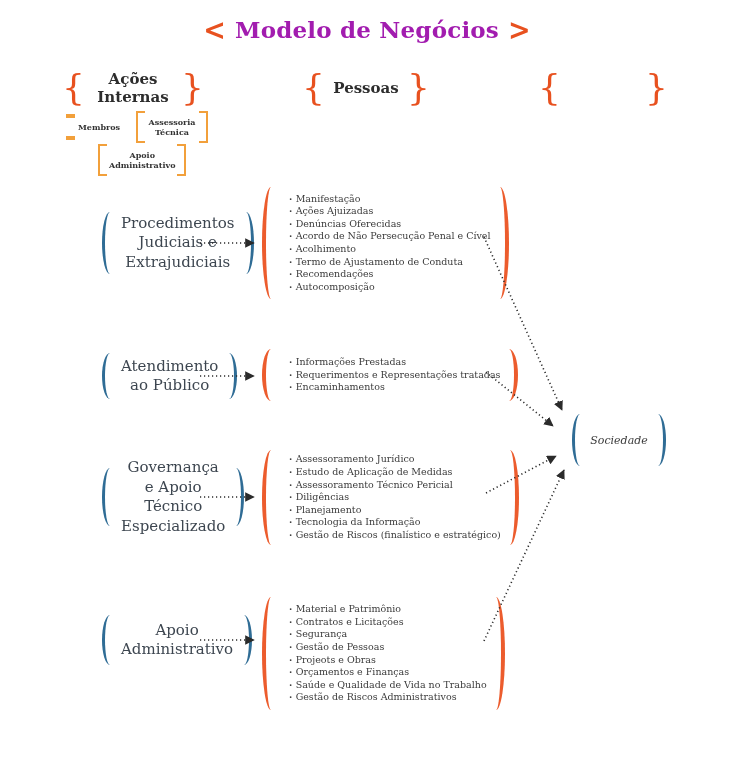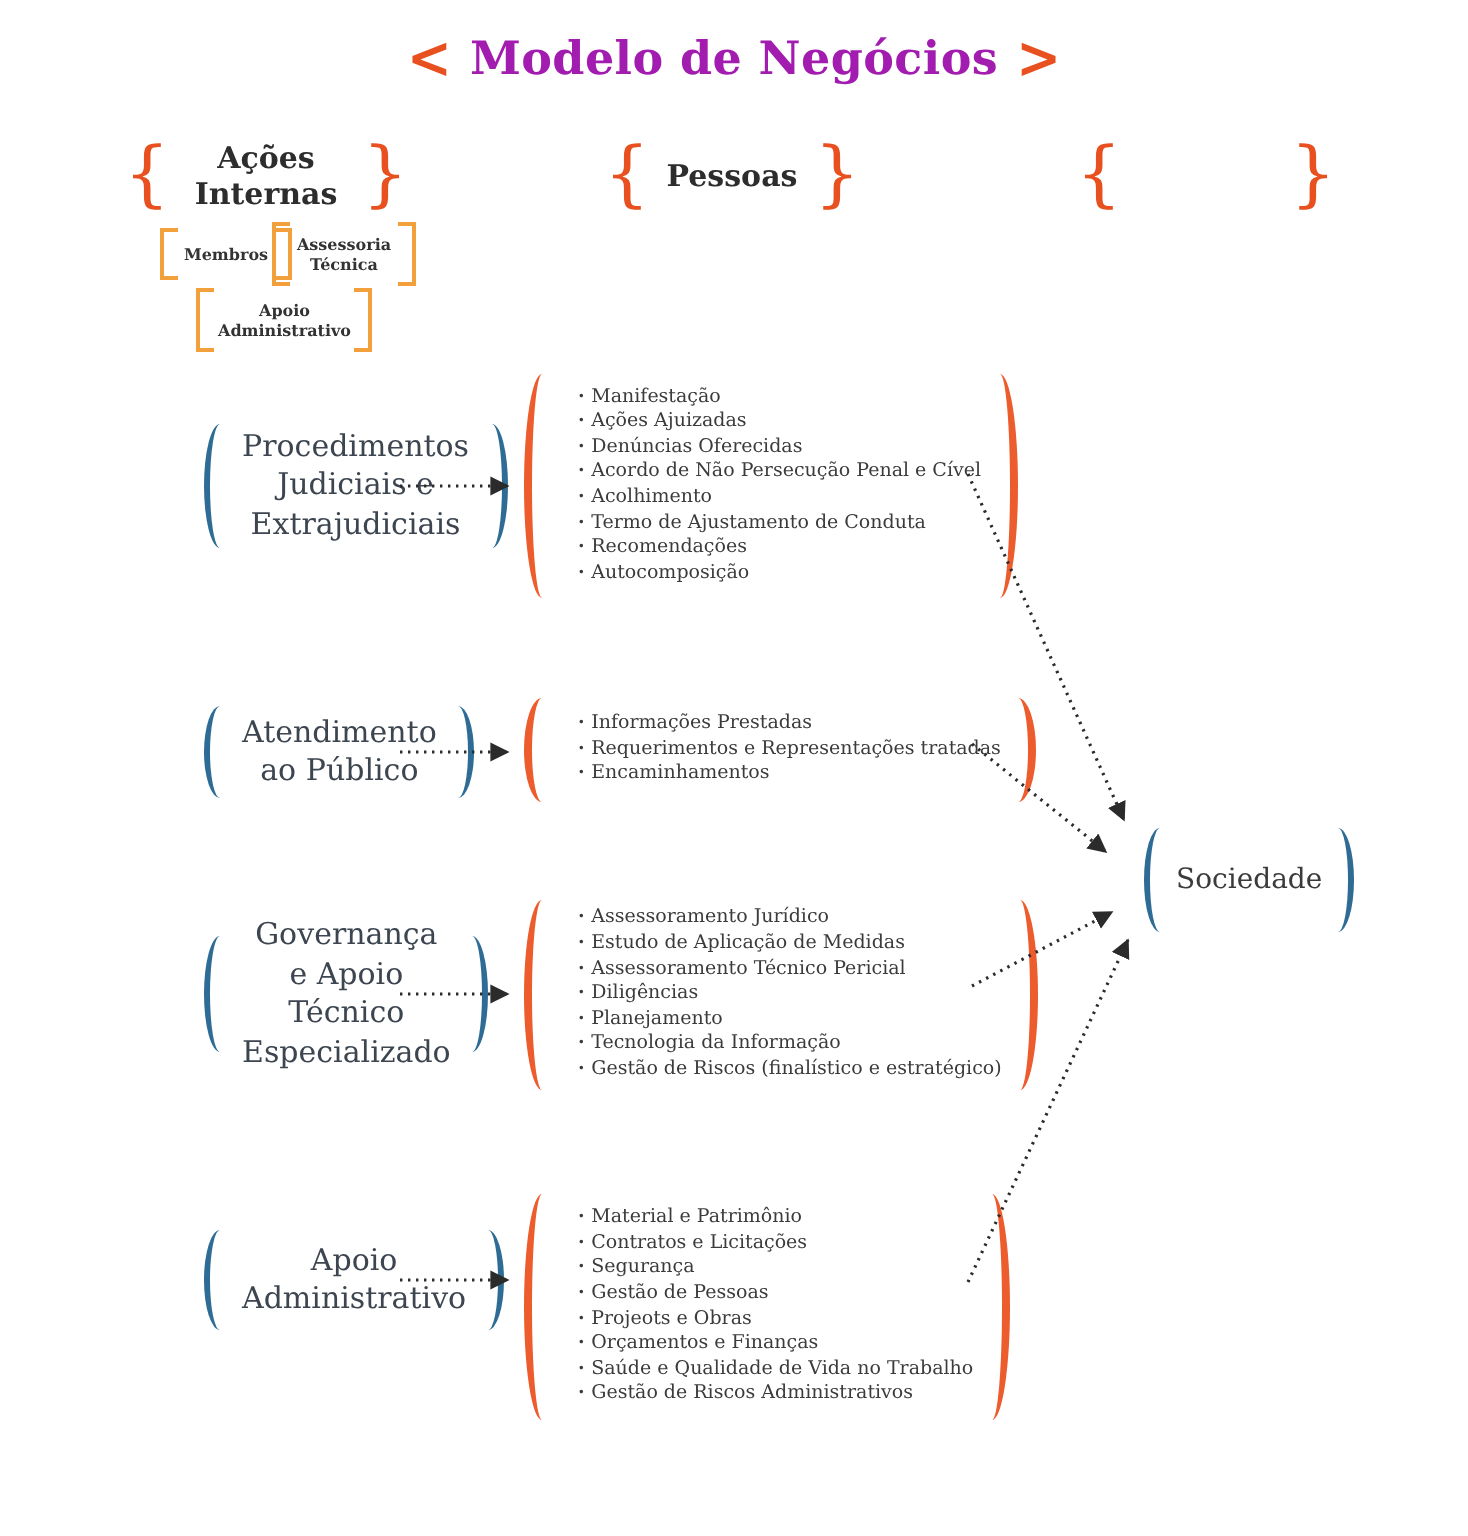--- a/index.html
+++ b/index.html
@@ -39,21 +39,21 @@
   .action-node { display:flex; align-items:center; }
   .action-label { flex:1; text-align:center; font-size:15px; line-height:1.3; color:#3d4650; padding:0 3px; }
 
   
   .product-group { display:flex; align-items:center; }
   .product-list { flex:1; list-style:none; margin:0; padding:0 0 0 9px; }
   .product-list li { font-size:9.5px; line-height:12.6px; white-space:nowrap; color:#3b3b3b; }
   .product-list li::before { content:"· "; font-weight:700; }
 
   
-  .client-label { flex:1; text-align:center; font-size:14px; color:#3b3b3b; }
+  .client-label { flex:1; text-align:center; font-size:11px; font-style:italic; color:#3b3b3b; }
 
   
   .overlay { left:0; top:0; pointer-events:none; }
 </style>
 </head>
 <body>
 
 <div class="canvas">
 
   <div class="abs title-wrap">
@@ -70,21 +70,21 @@
   <div class="abs col-header" style="left:302px; top:70px; width:128px;">
     <span class="brace">{</span>
     <span class="col-label">Pessoas</span>
     <span class="brace">}</span>
   </div>
   <div class="abs col-header" style="left:538px; top:70px; width:130px;">
     <span class="brace">{</span>
     <span class="brace">}</span>
   </div>
 
-  <div class="abs unit-box" style="left:80px; top:114px; width:66px; height:26px;">
+  <div class="abs unit-box" style="left:66px; top:114px; width:66px; height:26px;flex-direction:column;">
     <span class="sq sq-l"></span>
     <span class="unit-label">Membros</span>
     <span class="sq sq-r"></span>
   </div>
   <div class="abs unit-box" style="left:136px; top:111px; width:72px; height:32px;">
     <span class="sq sq-l"></span>
     <span class="unit-label">Assessoria Técnica</span>
     <span class="sq sq-r"></span>
   </div>
   <div class="abs unit-box" style="left:98px; top:144px; width:78px; height:32px;">

